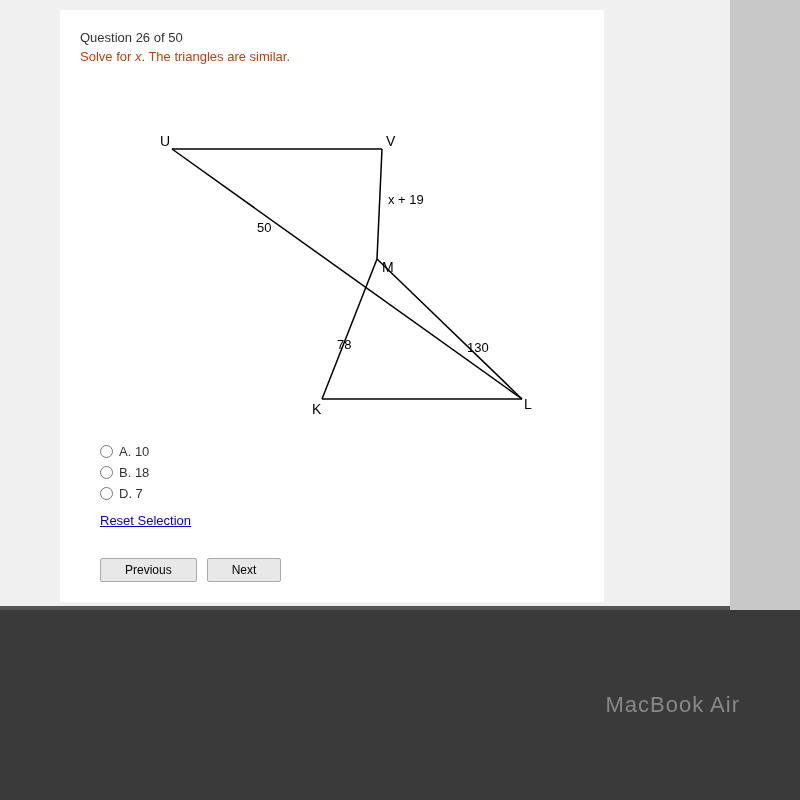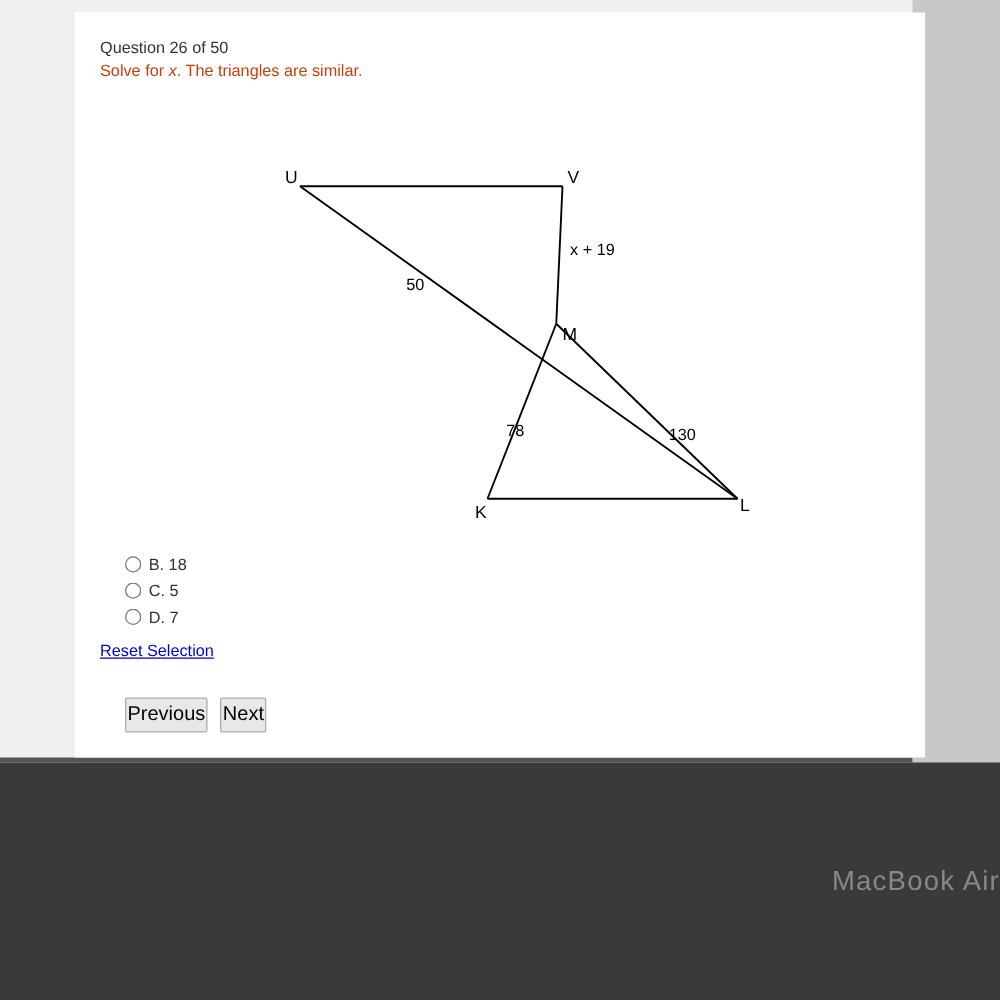--- a/index.html
+++ b/index.html
@@ -17,21 +17,21 @@
       left: 0;
       width: 730px;
       height: 610px;
       background: #f0f0f0;
       border-bottom: 4px solid #555;
     }
     .content-area {
       position: absolute;
       top: 10px;
       left: 60px;
-      width: 680px;
+      width: 544px;
       background: white;
       padding: 20px 20px 20px 20px;
       min-height: 580px;
     }
     .question-header {
       font-size: 13px;
       color: #333;
       margin-bottom: 4px;
     }
     .question-text {
@@ -65,47 +65,49 @@
       color: #333;
     }
     .answer-option input[type="radio"] {
       margin-right: 6px;
     }
     .reset-selection {
       color: #0000cc;
       font-size: 13px;
       cursor: pointer;
       text-decoration: underline;
+      margin-left: 20px;
       margin-bottom: 30px;
       display: block;
     }
     .nav-buttons {
       display: flex;
       gap: 10px;
       margin-left: 20px;
       margin-top: 10px;
     }
     .nav-btn {
-      padding: 4px 1px;
-      font-size: 16px;
+      padding: 4px 24px;
+      font-size: 12px;
       background: #e8e8e8;
       border: 1px solid #aaa;
       cursor: pointer;
       border-radius: 2px;
     }
     .bottom-bar {
       position: absolute;
       bottom: 0;
       left: 0;
       width: 800px;
       height: 190px;
       background: #3a3a3a;
       display: flex;
       align-items: center;
       justify-content: flex-end;
+      padding-right: 60px;
     }
     .macbook-label {
       color: #888;
       font-size: 22px;
       font-family: 'Helvetica Neue', Arial, sans-serif;
       font-weight: 300;
       letter-spacing: 1px;
     }
     .left-strip {
       position: absolute;
@@ -160,26 +162,26 @@
 
       <text x="165" y="148" font-size="13" font-family="Arial">50</text>
       <text x="296" y="120" font-size="13" font-family="Arial">x + 19</text>
       <text x="245" y="265" font-size="13" font-family="Arial">78</text>
       <text x="375" y="268" font-size="13" font-family="Arial">130</text>
     </svg>
   </div>
 
   <div class="answers">
     <div class="answer-option">
+      <input type="radio" name="answer" value="A" style="">
+      <span>A. 10</span>
+    </div>
+    <div class="answer-option">
       <input type="radio" name="answer" value="B" style="">
       <span>B. 18</span>
-    </div>
-    <div class="answer-option">
-      <input type="radio" name="answer" value="C" style="">
-      <span>C. 5</span>
     </div>
     <div class="answer-option">
       <input type="radio" name="answer" value="D" style="">
       <span>D. 7</span>
     </div>
   </div>
 
   <a class="reset-selection">Reset Selection</a>
 
   <div class="nav-buttons">

